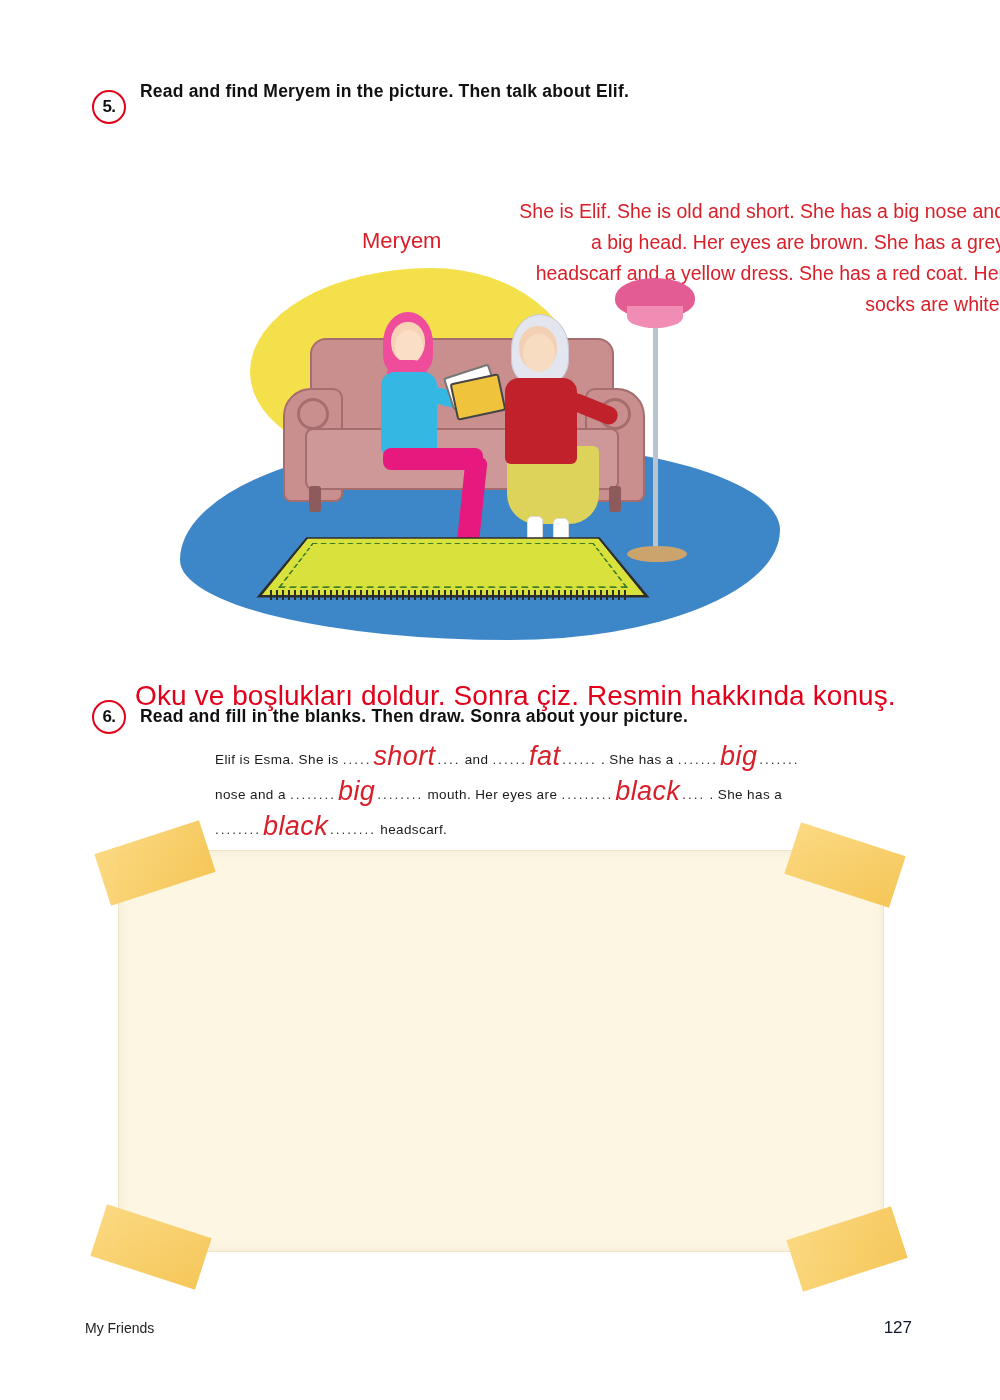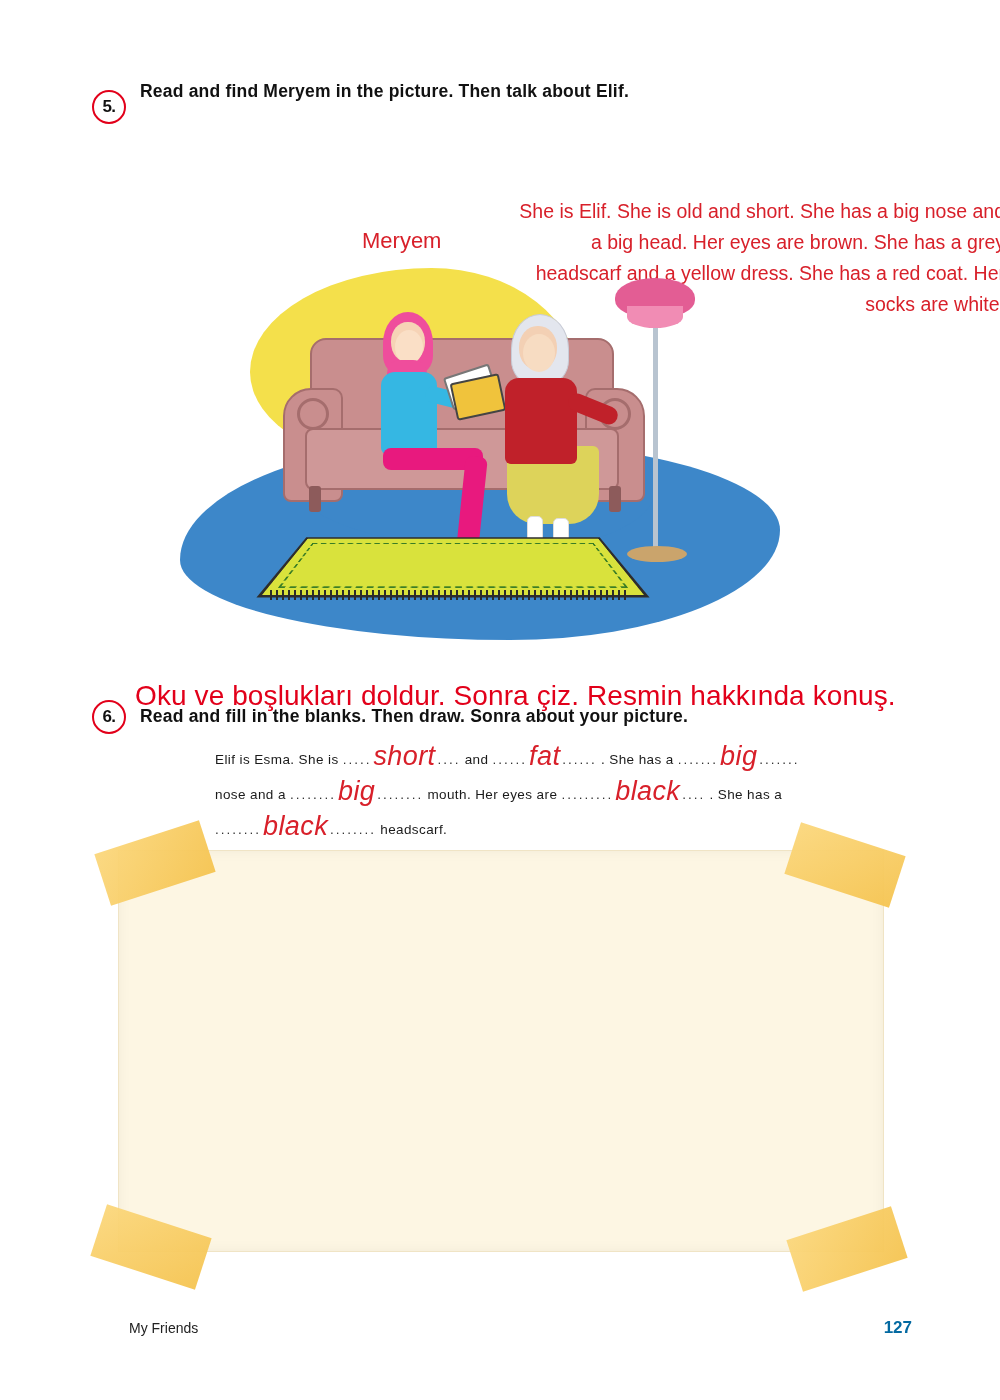--- a/index.html
+++ b/index.html
@@ -174,25 +174,25 @@
     opacity:0.95;
   }
   .tape.tl{left:0px;top:0px;transform:rotate(-18deg);}
   .tape.tr{right:0px;top:2px;transform:rotate(18deg);}
   .tape.bl{left:-4px;bottom:2px;transform:rotate(18deg);}
   .tape.br{right:-2px;bottom:0px;transform:rotate(-18deg);}
 
   
   .footer-left{
     position:absolute;left:85px;top:1320px;
-    font-size:14px;color:#222;margin-left:44px;
+    font-size:14px;color:#222;
   }
   .footer-right{
     position:absolute;right:88px;top:1318px;
-    font-size:17px;font-weight:bold;color:#0369a1;
+    font-size:17px;font-weight:normal;color:#0f172a;
   }
 </style>
 </head>
 <body>
 
 <div class="page">
 
   <div class="ex-num" style="left:92px;top:90px;">5.</div>
   <div class="ex-head" style="left:140px;top:81px;">Read and find Meryem in the picture. Then talk about Elif.</div>
 

